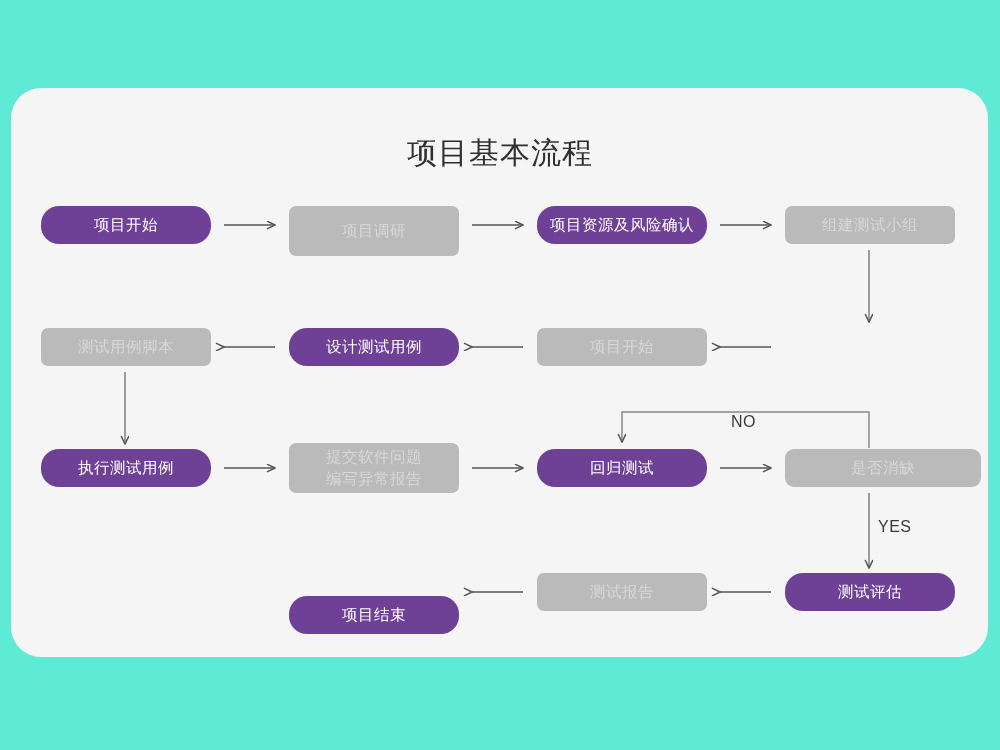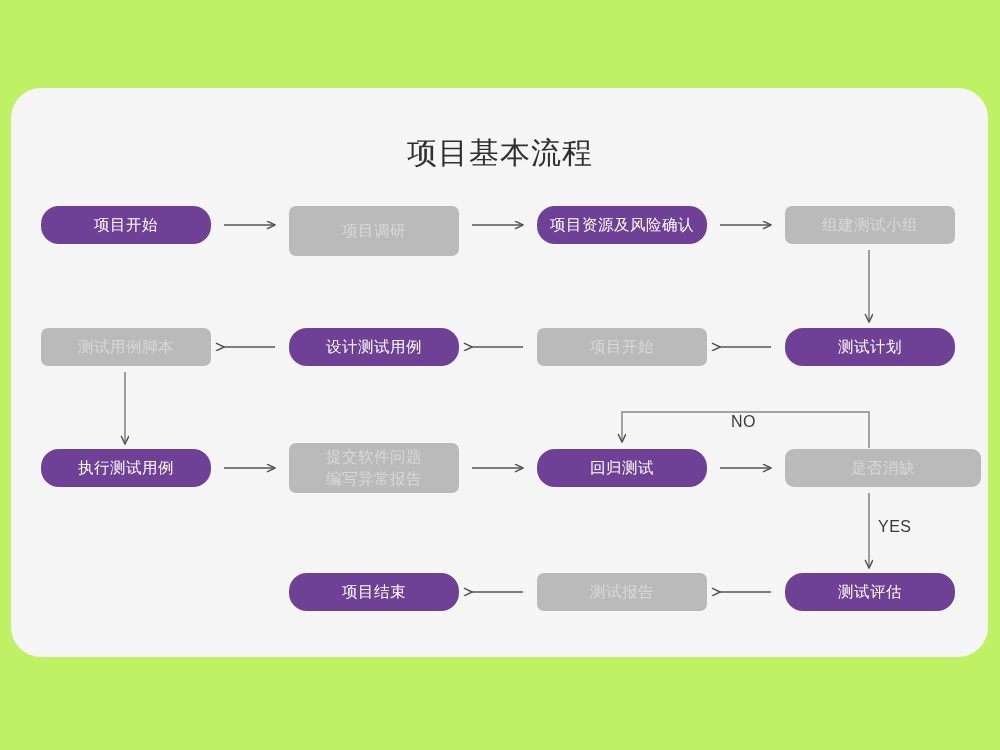--- a/index.html
+++ b/index.html
@@ -10,21 +10,21 @@
   body {
     width: 1000px;
     height: 750px;
     font-family: "Liberation Sans", "DejaVu Sans", sans-serif;
     overflow: hidden;
   }
   #stage {
     position: relative;
     width: 1000px;
     height: 750px;
-    background: #bef264;
+    background: #5eead4;
   }
   #card {
     position: absolute;
     left: 11px;
     top: 88px;
     width: 977px;
     height: 569px;
     background: #f5f5f5;
     border-radius: 30px;
   }
@@ -134,39 +134,36 @@
 
   <div class="node gray" style="left:41px;top:328px;width:170px;height:38px;">
     <span class="lbl">测试用例脚本</span>
   </div>
   <div class="node purple" style="left:289px;top:328px;width:170px;height:38px;">
     <span class="lbl">设计测试用例</span>
   </div>
   <div class="node gray" style="left:537px;top:328px;width:170px;height:38px;">
     <span class="lbl">项目开始</span>
   </div>
-  <div class="node purple" style="left:785px;top:328px;width:170px;height:38px;">
-    <span class="lbl">测试计划</span>
-  </div>
 
   <div class="node purple" style="left:41px;top:449px;width:170px;height:38px;text-align:center;">
     <span class="lbl">执行测试用例</span>
   </div>
   <div class="node gray" style="left:289px;top:443px;width:170px;height:50px;">
     <span class="lbl">提交软件问题
 编写异常报告</span>
   </div>
   <div class="node purple" style="left:537px;top:449px;width:170px;height:38px;">
     <span class="lbl">回归测试</span>
   </div>
   <div class="node gray" style="left:785px;top:449px;width:196px;height:38px;border-radius:9px;">
     <span class="lbl">是否消缺</span>
   </div>
 
-  <div class="node purple" style="left:289px;top:573px;width:170px;height:38px;">
+  <div class="node purple" style="left:289px;top:596px;width:170px;height:38px;">
     <span class="lbl">项目结束</span>
   </div>
   <div class="node gray" style="left:537px;top:573px;width:170px;height:38px;">
     <span class="lbl">测试报告</span>
   </div>
   <div class="node purple" style="left:785px;top:573px;width:170px;height:38px;">
     <span class="lbl">测试评估</span>
   </div>
 
   <div class="edge-label" style="left:731px;top:413px;">NO</div>

